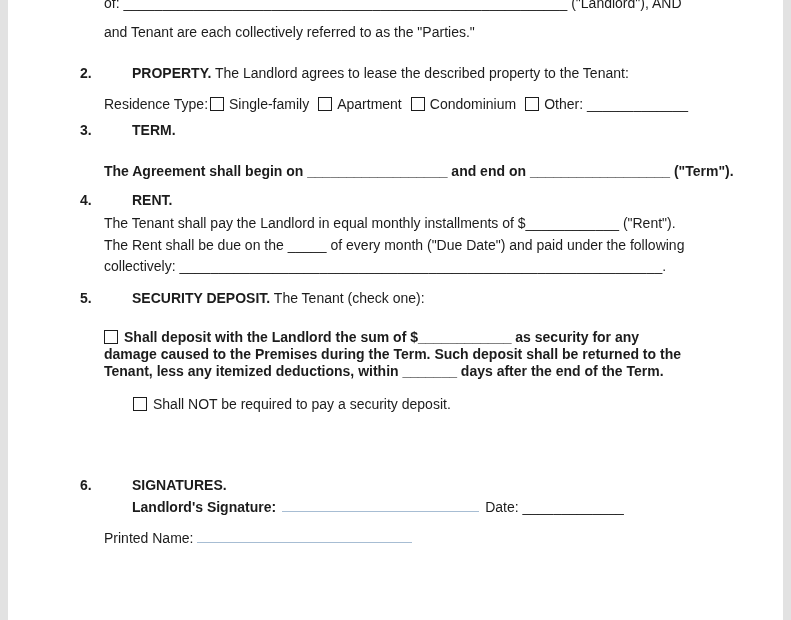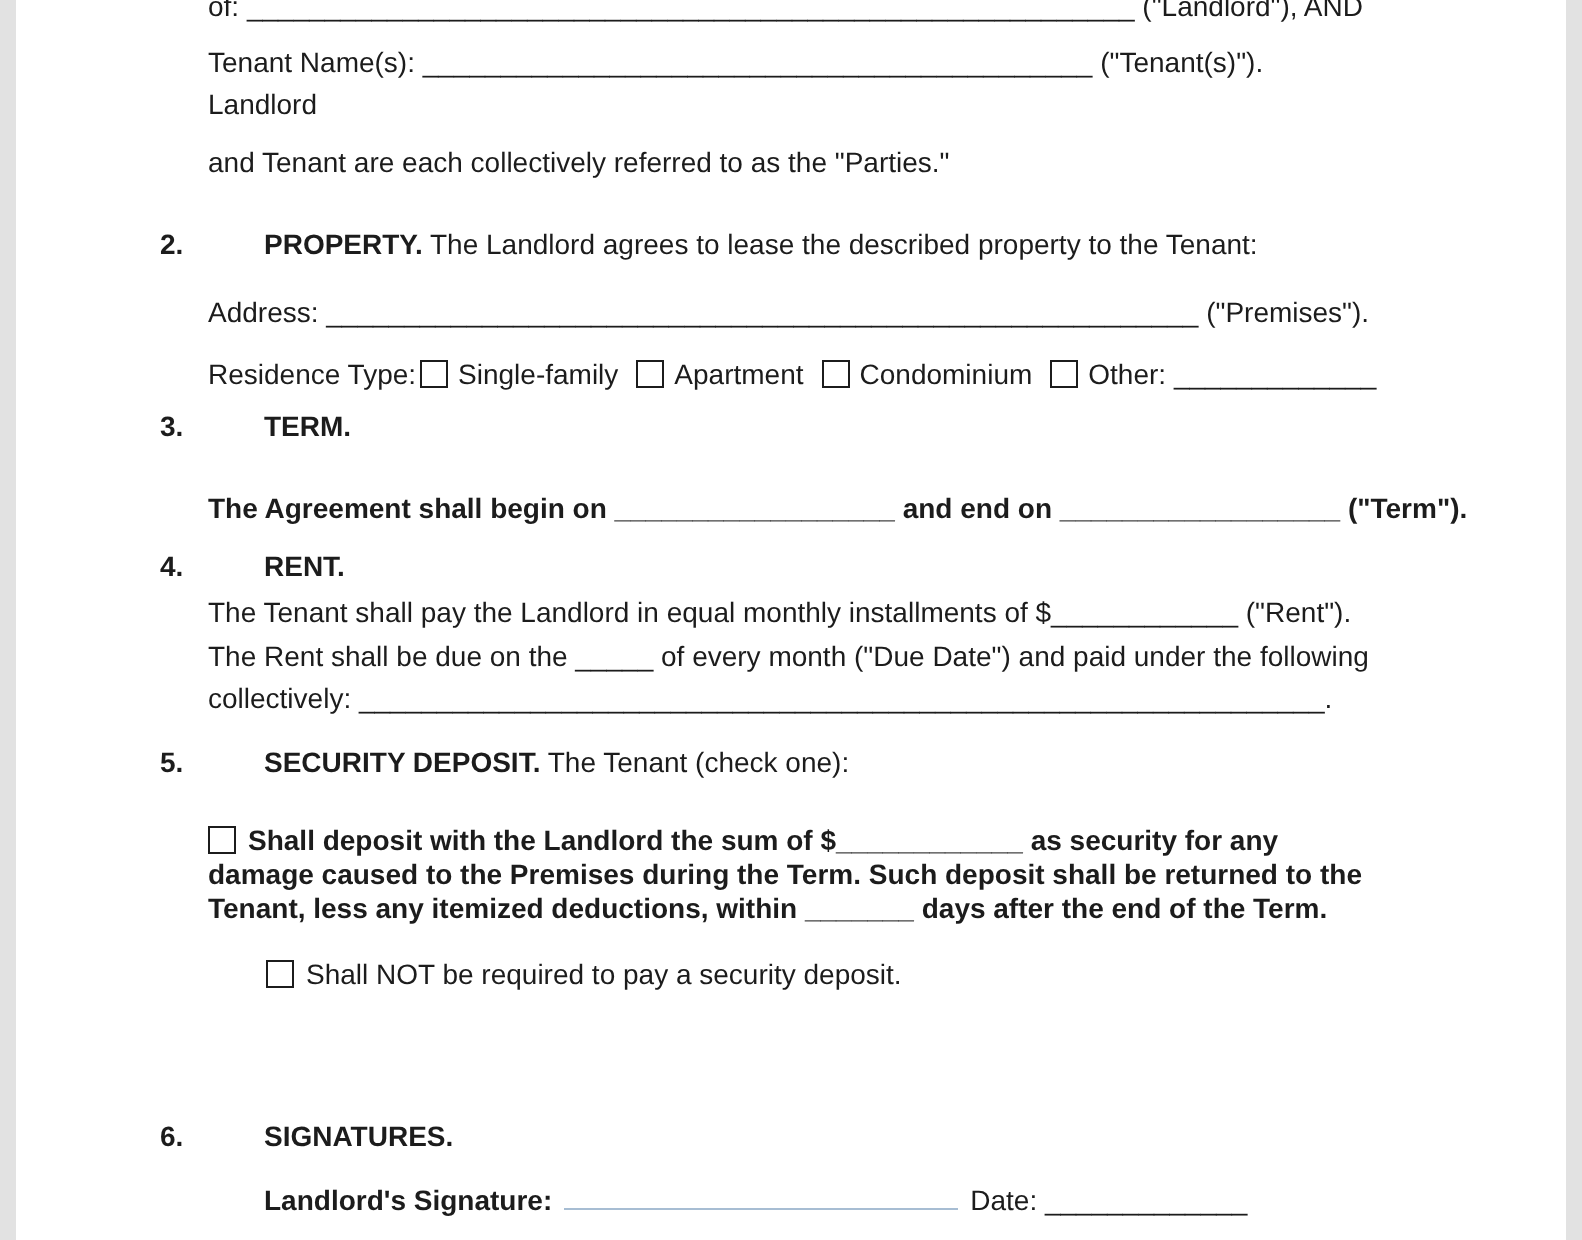--- a/index.html
+++ b/index.html
@@ -64,55 +64,45 @@
   .addr  { margin-top: 13px; white-space: nowrap; }
   .resi  { margin-top: 10px; white-space: nowrap; }
   .sec3h { margin-top: 5px; }
   .term  { margin-top: 20px; white-space: nowrap; font-weight: bold; }
   .sec4h { margin-top: 8px; }
   .rent  { margin-top: 2px; line-height: 21.5px; }
   .sec5h { margin-top: 10px; }
   .sd1   { margin-top: 20px; line-height: 17px; font-weight: bold; }
   .sd2   { margin-top: 14px; padding-left: 29px; }
   .sec6h { margin-top: 60px; }
-  .sigL  { margin-top: 10px; }
+  .sigL  { }
   .printed { margin-top: 9px; }
 </style>
 </head>
 <body>
 
 <div class="edge edge-left"></div>
 <div class="edge edge-right"></div>
 
 <div class="doc">
 
   <p class="l1">
     <span>of:</span>
     <span class="blank">_________________________________________________________</span>
     <span>("Landlord"), AND</span>
   </p>
 
-  <p class="l2">
-    <span>Tenant Name(s):</span>
-    <span class="blank">___________________________________________</span>
-    <span>("Tenant(s)"). Landlord</span>
-  </p>
 
   <p class="l3">and Tenant are each collectively referred to as the "Parties."</p>
 
   <p class="sec sec2h">
     <span class="num">2.</span><span class="bold">PROPERTY.</span>
     <span>The Landlord agrees to lease the described property to the Tenant:</span>
   </p>
 
-  <p class="addr">
-    <span>Address:</span>
-    <span class="blank">________________________________________________________</span>
-    <span>("Premises").</span>
-  </p>
 
   <p class="resi">
     <span>Residence Type:</span><span class="cb cb-first"></span><span>Single-family</span><span class="cb"></span><span>Apartment</span><span class="cb"></span><span>Condominium</span><span class="cb"></span><span>Other:</span>
     <span class="blank">_____________</span>
   </p>
 
   <p class="sec sec3h">
     <span class="num">3.</span><span class="bold">TERM.</span>
   </p>
 

